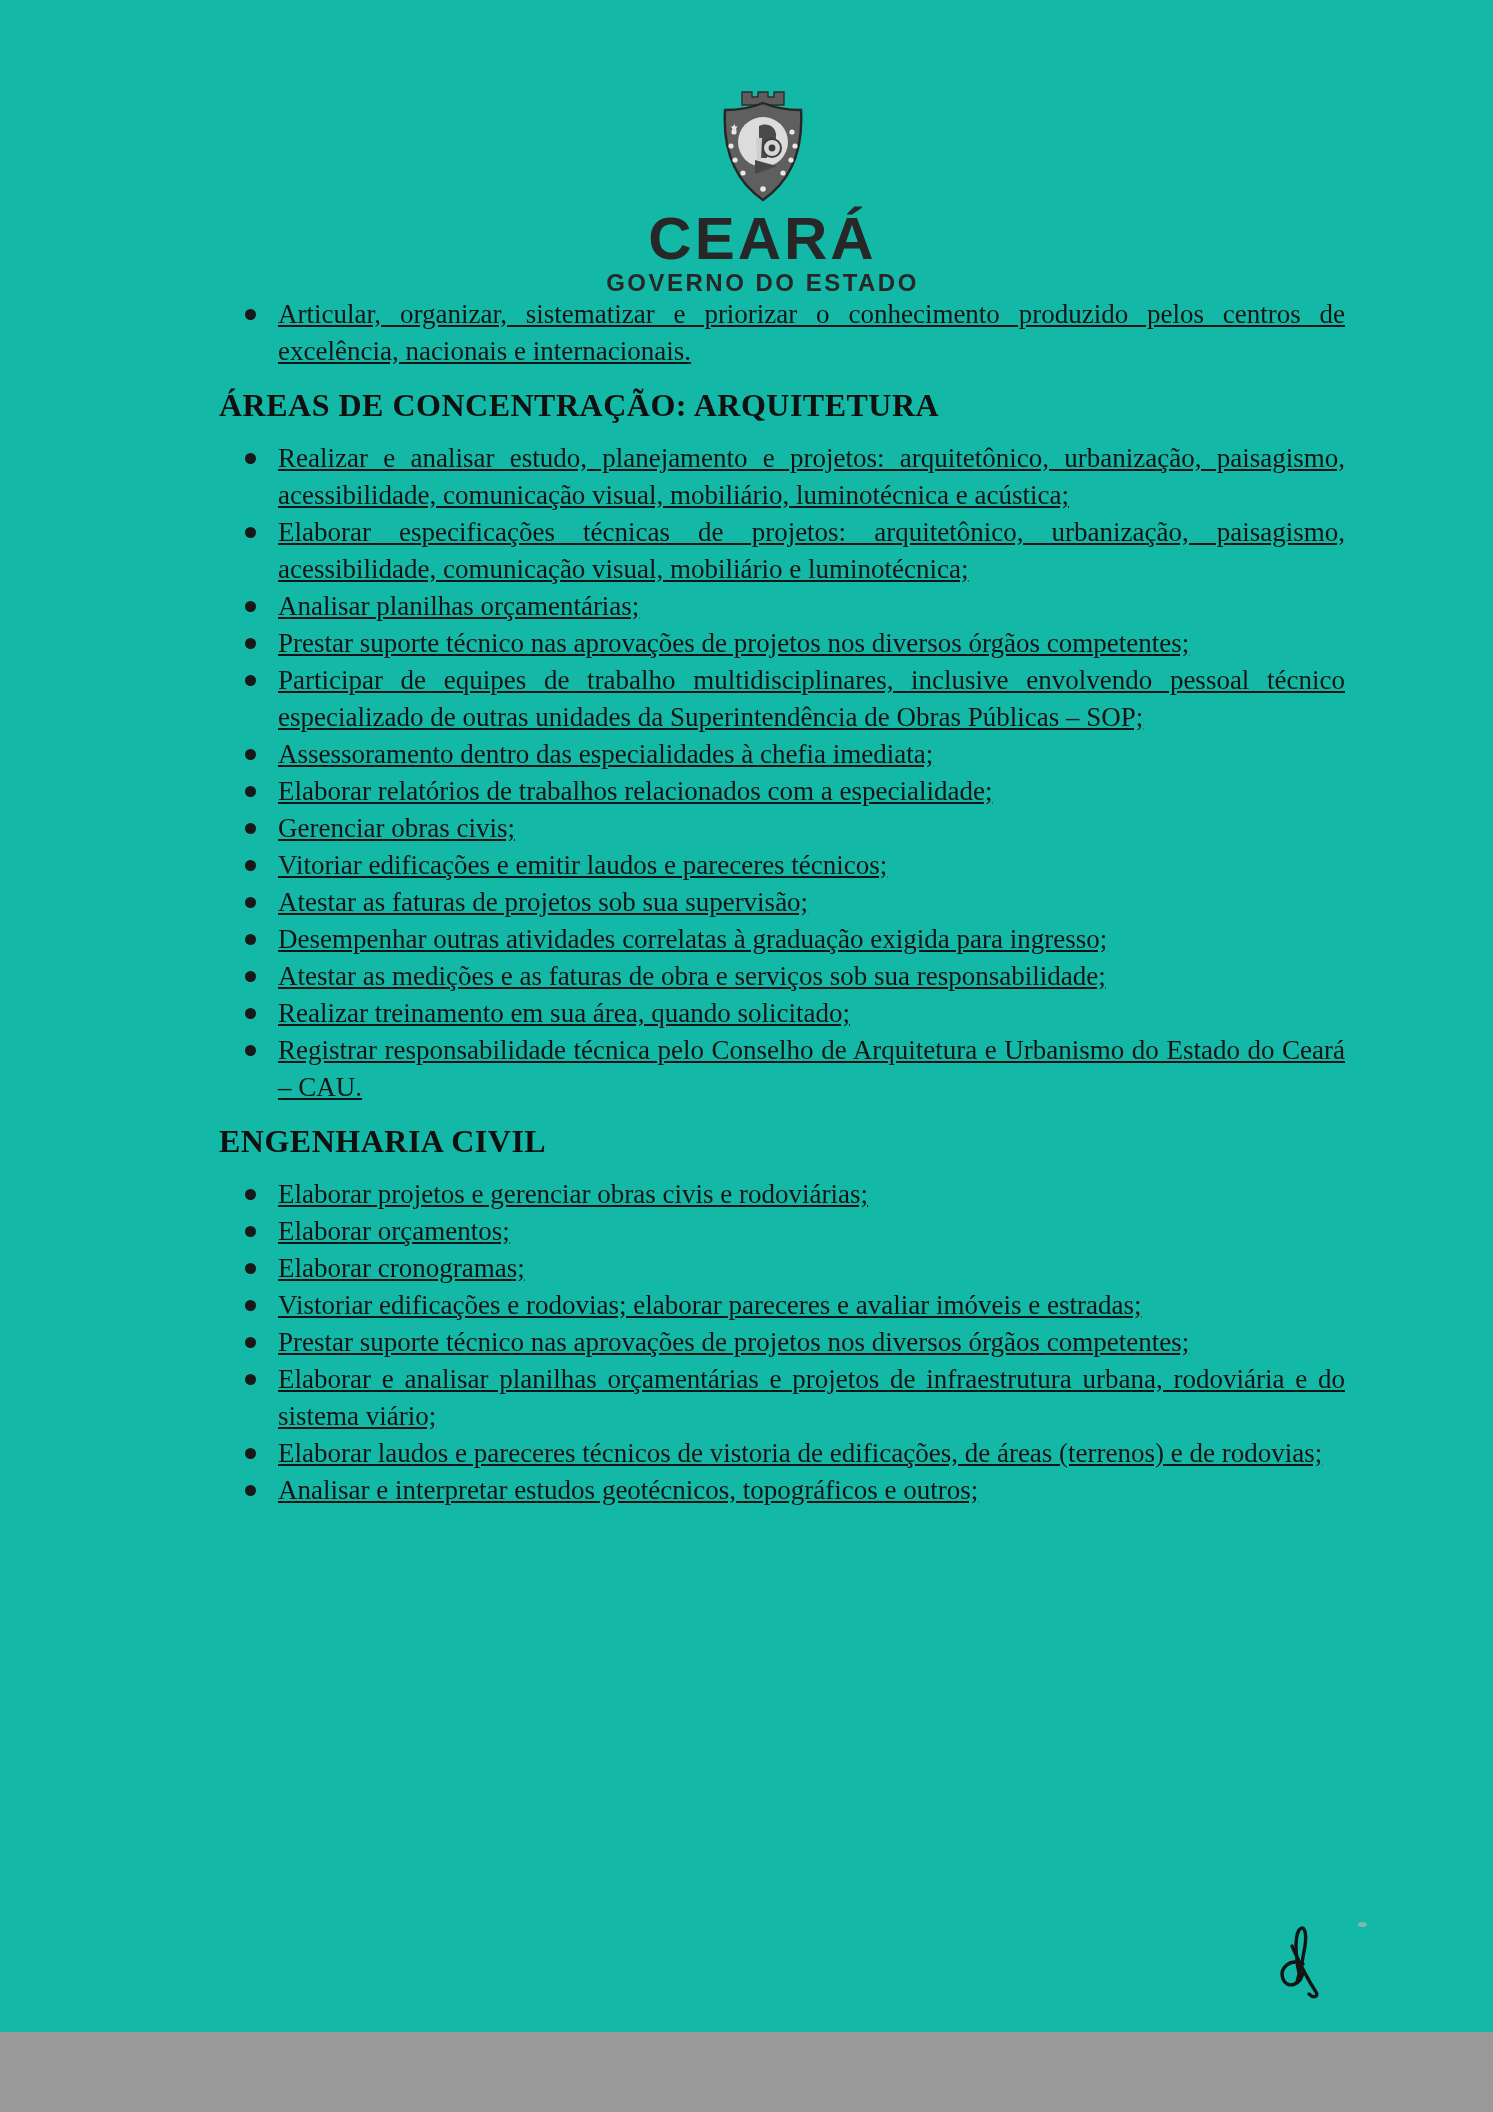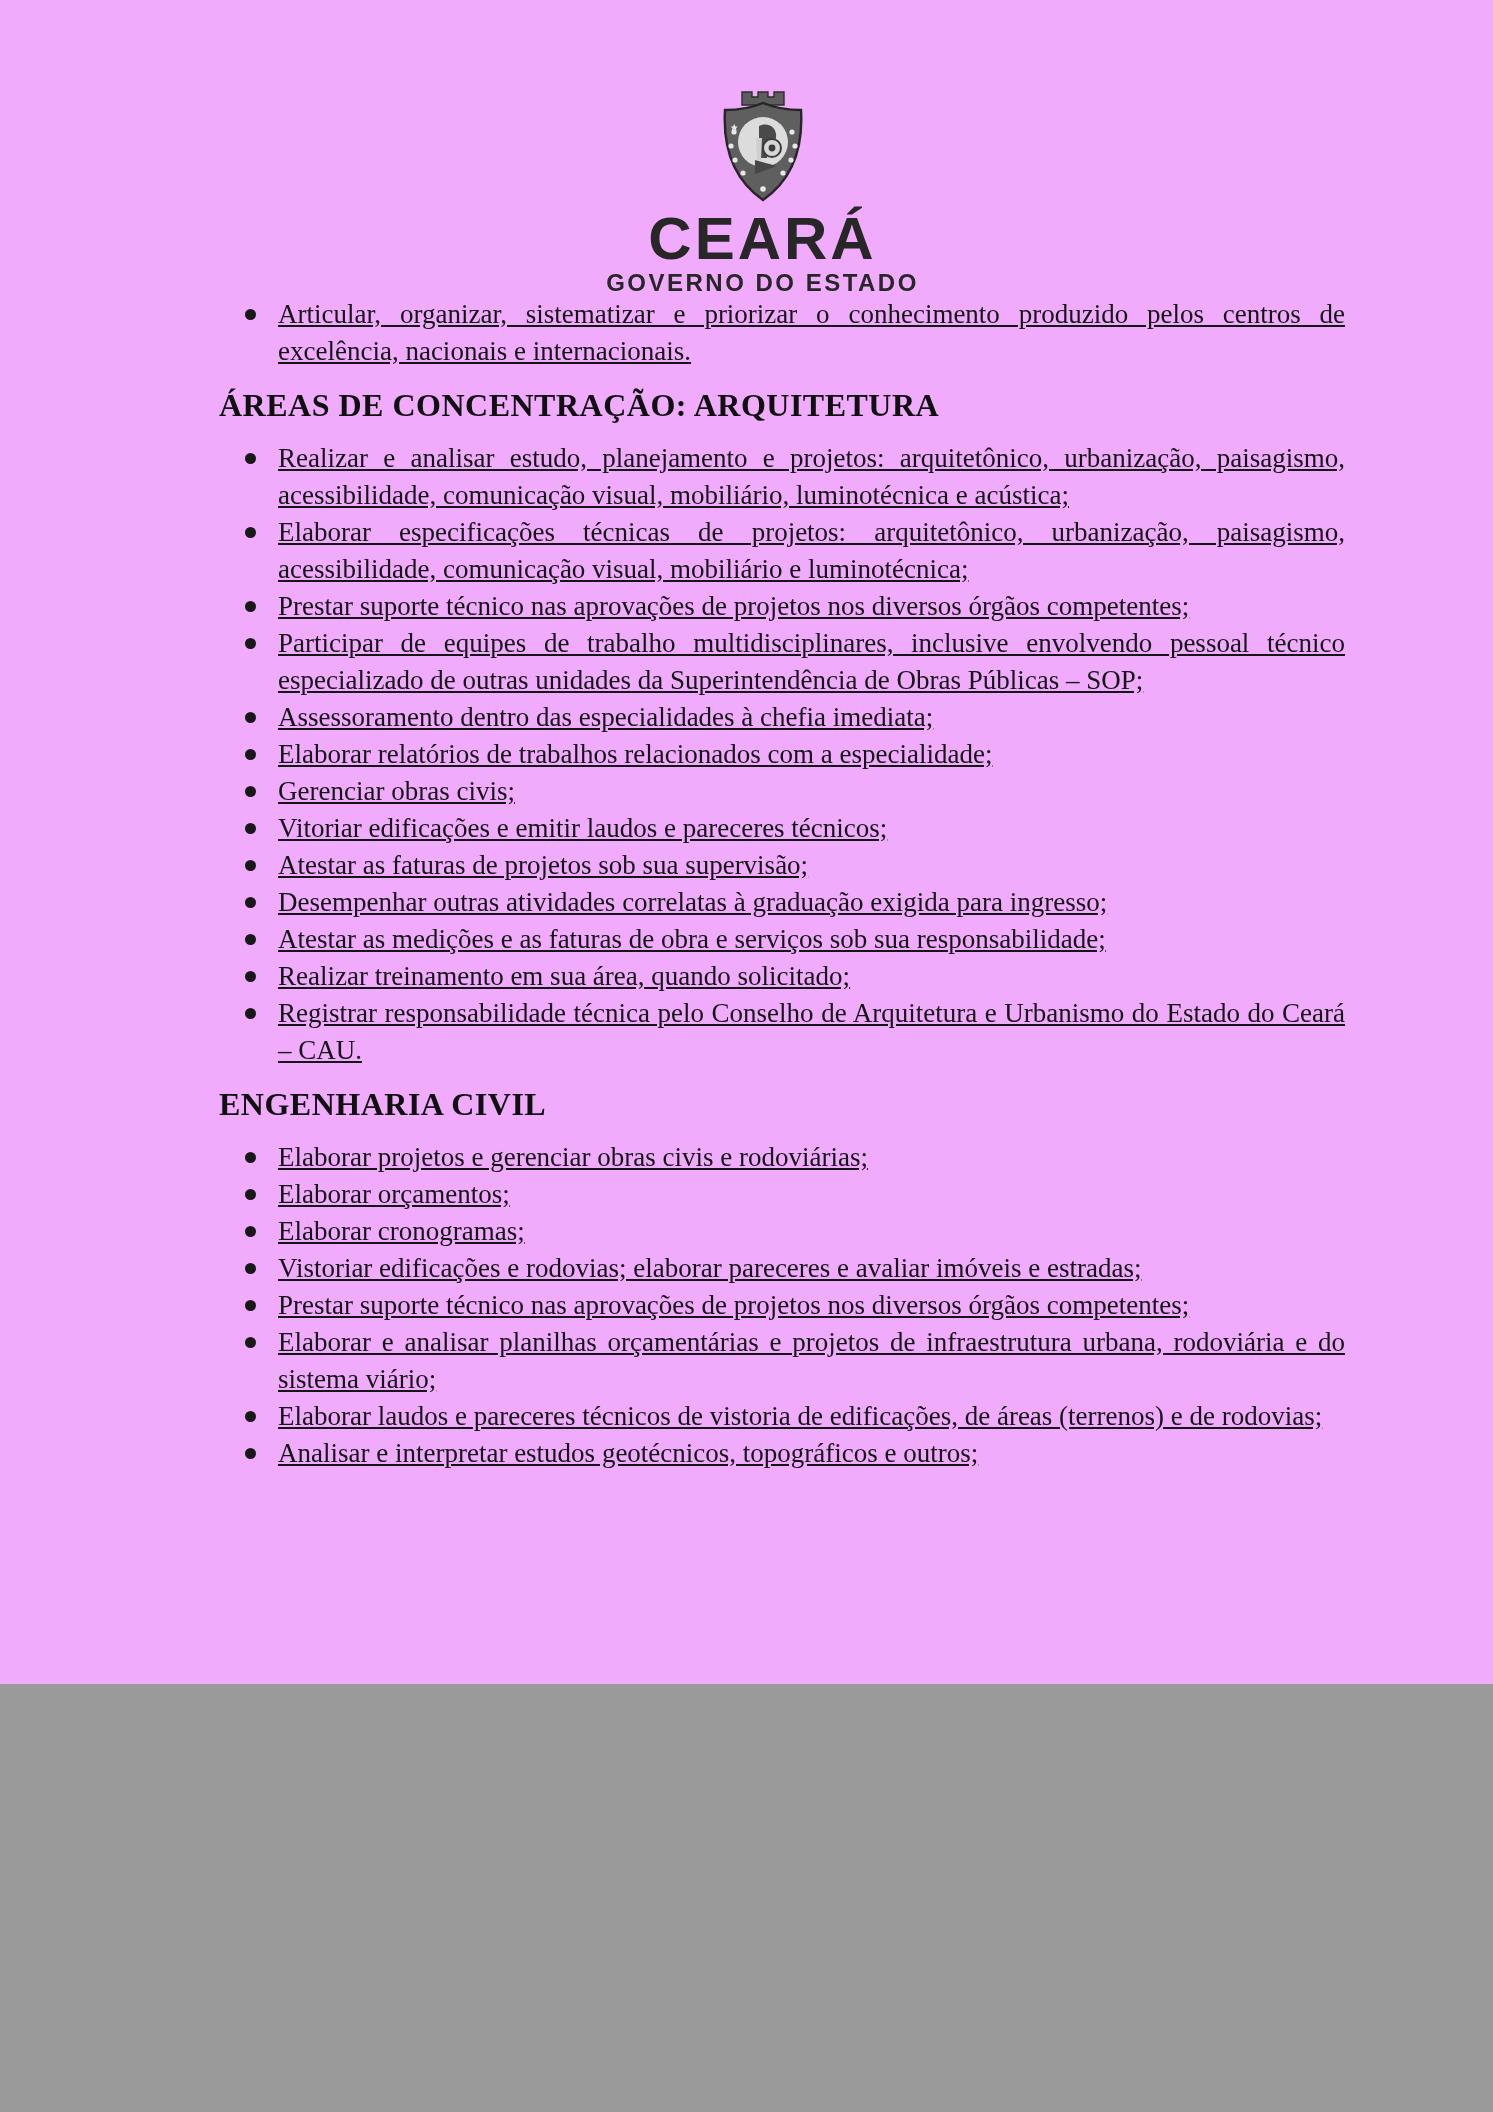--- a/index.html
+++ b/index.html
@@ -1,20 +1,20 @@
 <!DOCTYPE html>
 <html><head>
 <meta charset="utf-8">
 <style>
   html,body{margin:0;padding:0;background:#9a9a9a;}
   .page{
     position:relative;
-    width:1493px;height:1684px;
+    width:1493px;height:2032px;
     margin:0 auto;
-    background:#f0abfc;
+    background:#14b8a6;
     font-family:"Liberation Serif", serif;
     color:#151515;
     overflow:hidden;
   }
   
   .letterhead{
     padding-top:88px;
     text-align:center;
     transform:translateX(16px);
   }
@@ -117,20 +117,21 @@
         <span class="dot"></span>
         <span>Articular, organizar, sistematizar e priorizar o conhecimento produzido pelos centros de excelência, nacionais e internacionais.</span>
       </li>
     </ul>
 
     <h2 class="section-heading heading-arq">ÁREAS DE CONCENTRAÇÃO: ARQUITETURA</h2>
 
     <ul class="bullets list-arq">
       <li class="item"><span class="dot"></span><span>Realizar e analisar estudo, planejamento e projetos: arquitetônico, urbanização, paisagismo, acessibilidade, comunicação visual, mobiliário, luminotécnica e acústica;</span></li>
       <li class="item"><span class="dot"></span><span>Elaborar especificações técnicas de projetos: arquitetônico, urbanização, paisagismo, acessibilidade, comunicação visual, mobiliário e luminotécnica;</span></li>
+      <li class="item"><span class="dot"></span><span>Analisar planilhas orçamentárias;</span></li>
       <li class="item"><span class="dot"></span><span>Prestar suporte técnico nas aprovações de projetos nos diversos órgãos competentes;</span></li>
       <li class="item"><span class="dot"></span><span>Participar de equipes de trabalho multidisciplinares, inclusive envolvendo pessoal técnico especializado de outras unidades da Superintendência de Obras Públicas – SOP;</span></li>
       <li class="item"><span class="dot"></span><span>Assessoramento dentro das especialidades à chefia imediata;</span></li>
       <li class="item"><span class="dot"></span><span>Elaborar relatórios de trabalhos relacionados com a especialidade;</span></li>
       <li class="item"><span class="dot"></span><span>Gerenciar obras civis;</span></li>
       <li class="item"><span class="dot"></span><span>Vitoriar edificações e emitir laudos e pareceres técnicos;</span></li>
       <li class="item"><span class="dot"></span><span>Atestar as faturas de projetos sob sua supervisão;</span></li>
       <li class="item"><span class="dot"></span><span>Desempenhar outras atividades correlatas à graduação exigida para ingresso;</span></li>
       <li class="item"><span class="dot"></span><span>Atestar as medições e as faturas de obra e serviços sob sua responsabilidade;</span></li>
       <li class="item"><span class="dot"></span><span>Realizar treinamento em sua área, quando solicitado;</span></li>

